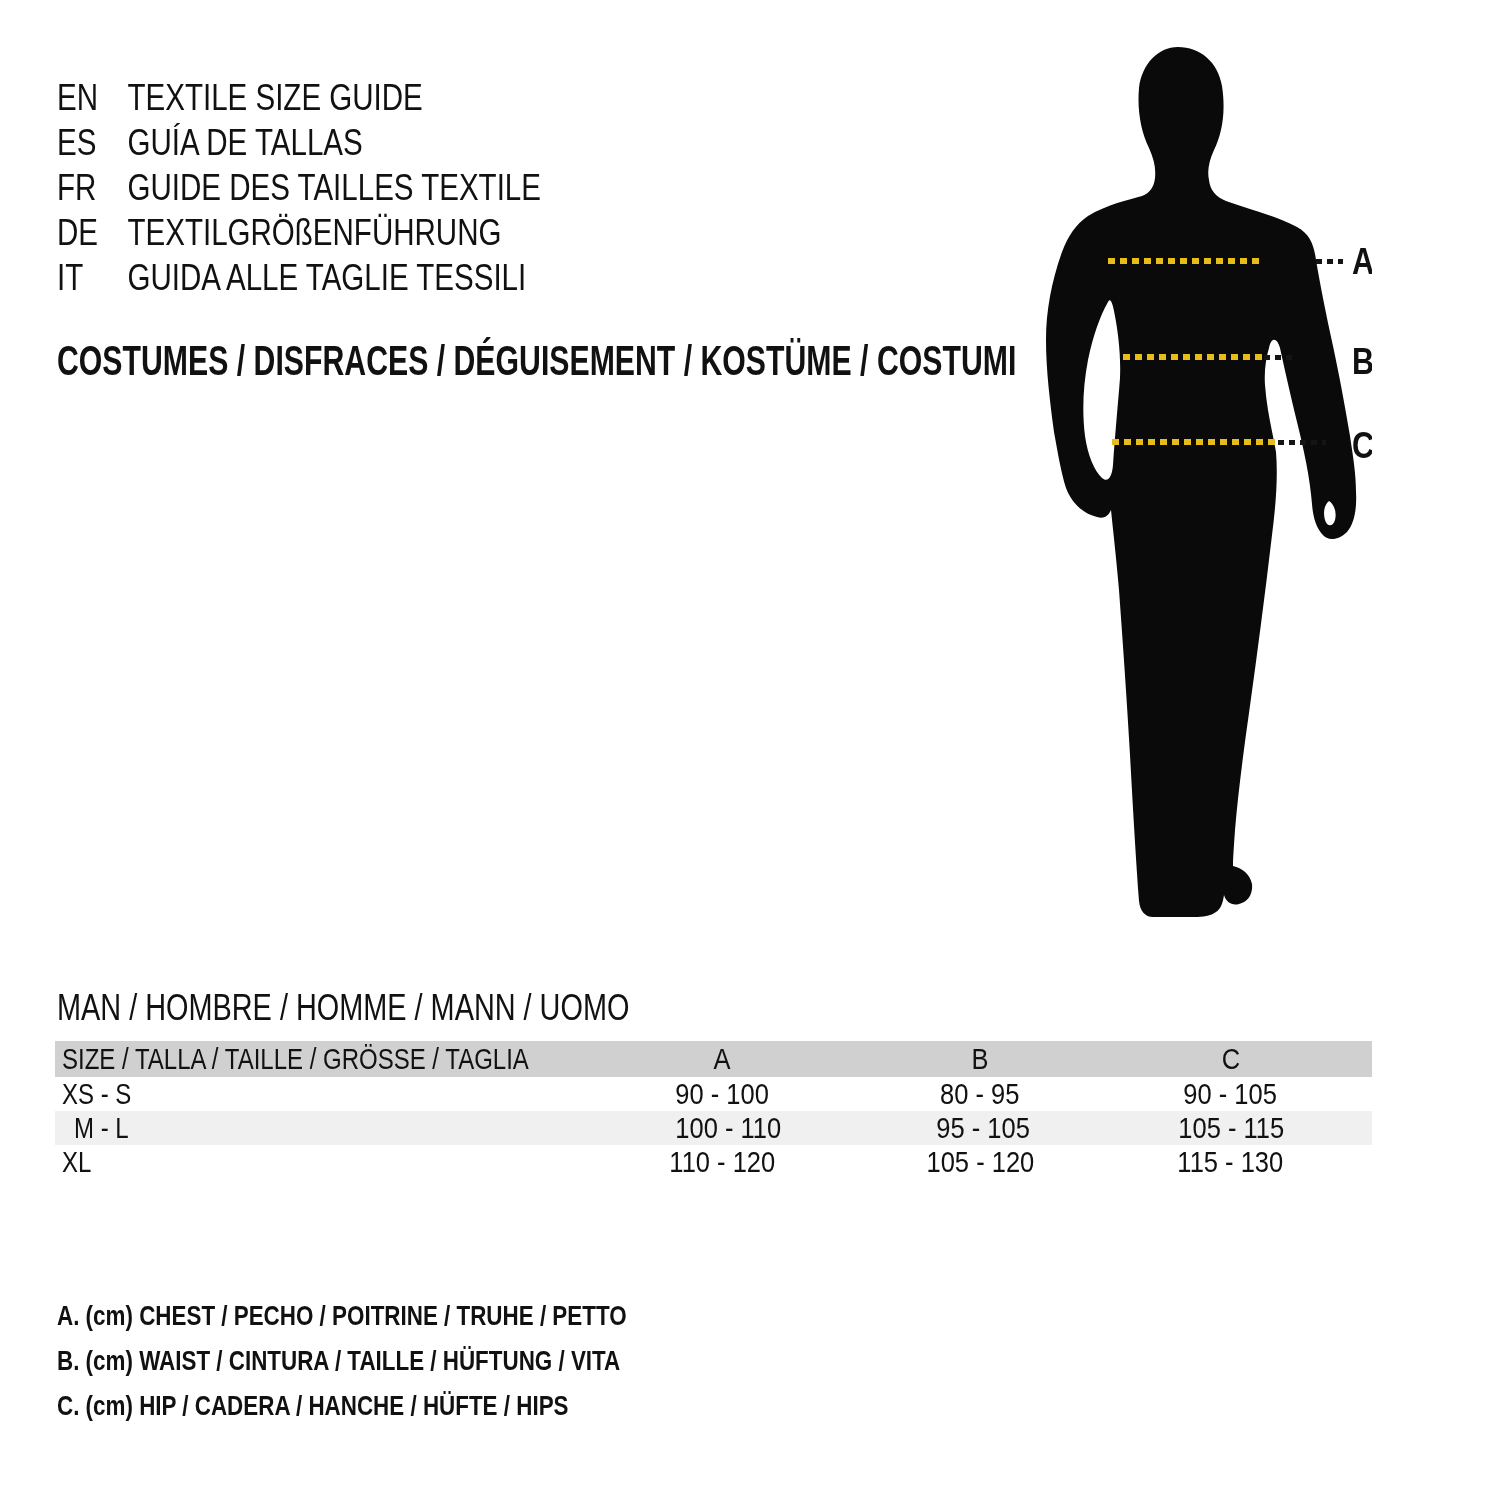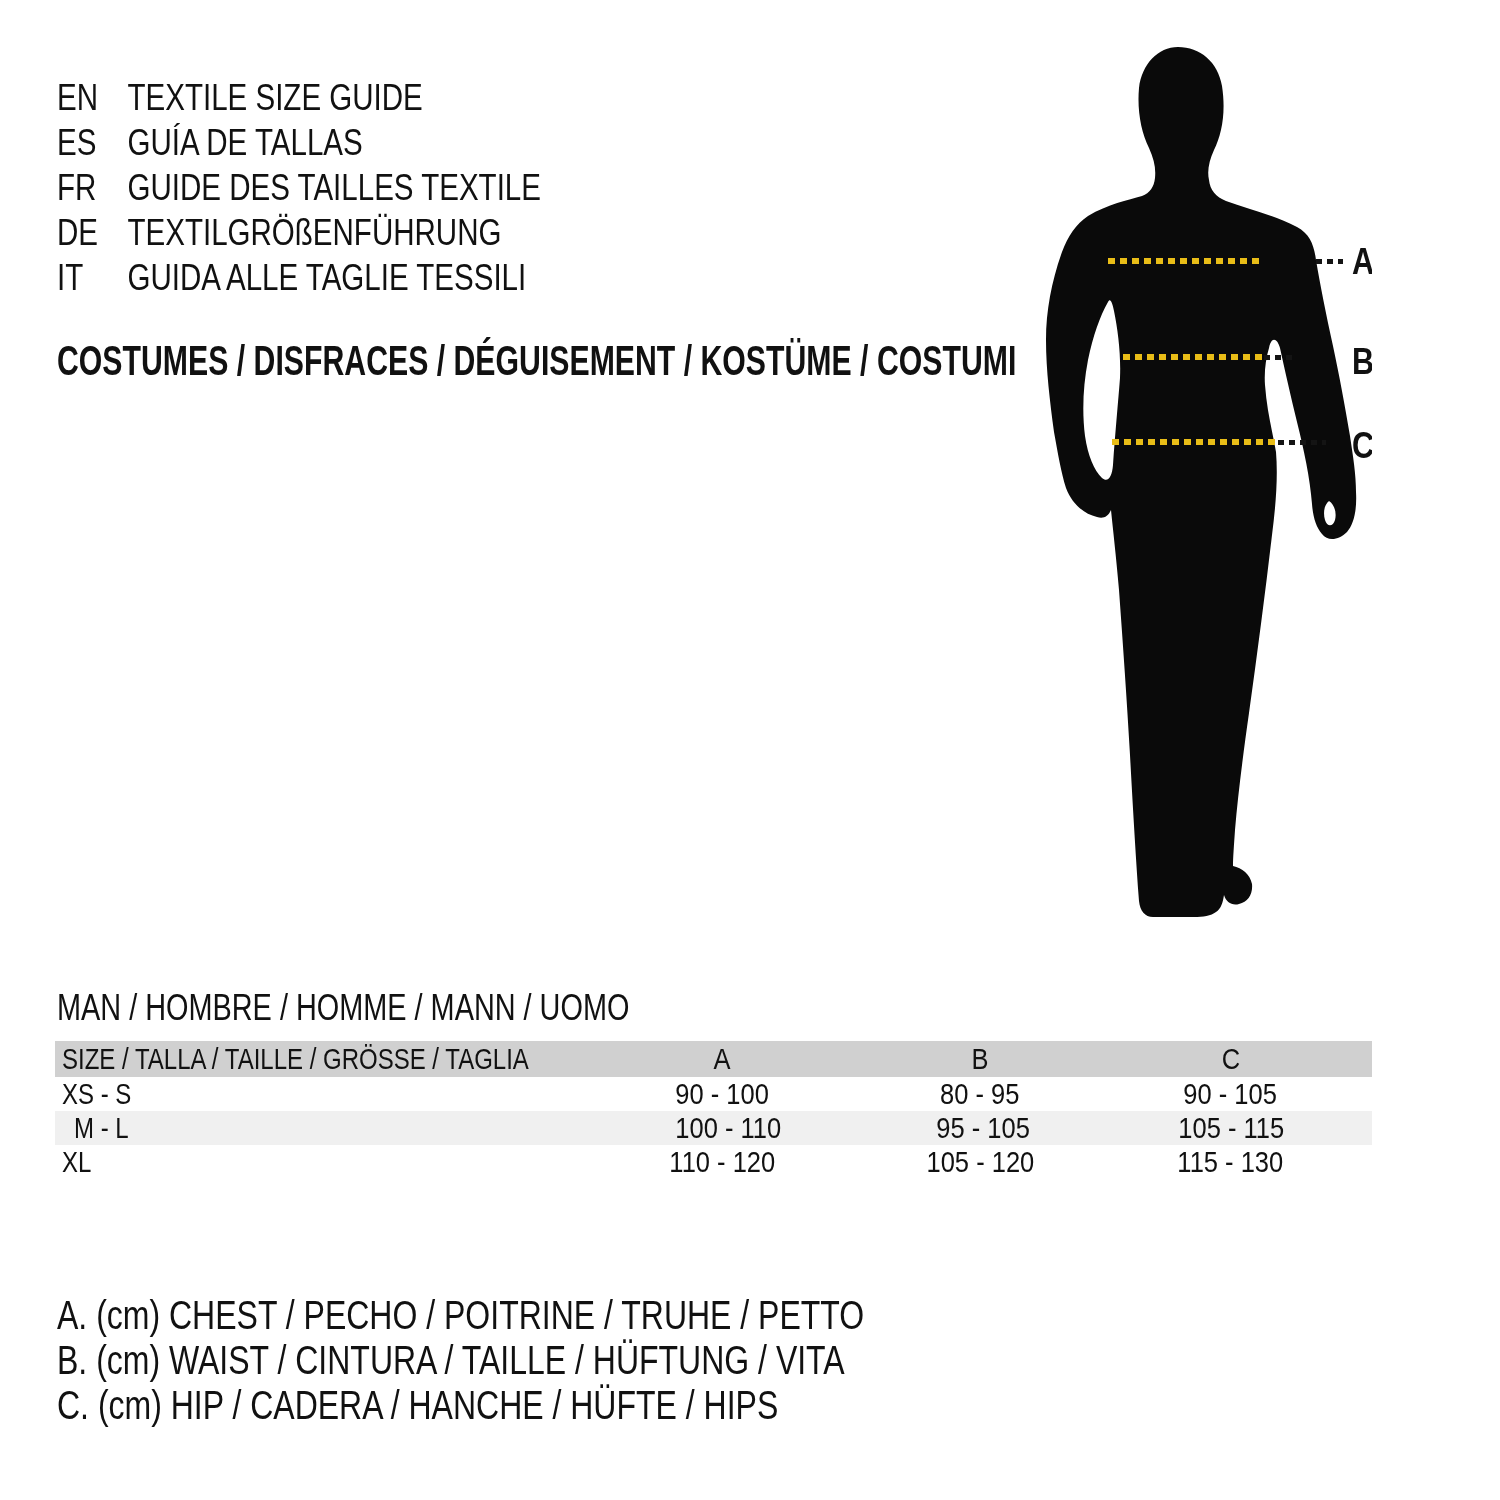--- a/index.html
+++ b/index.html
@@ -52,21 +52,21 @@
   .t-row.stripe{background:var(--table-stripe-bg);padding-left:12px;}
   .c-size{width:537px;padding-left:7px;text-align:left;}
   .c-a{width:260px;text-align:center;}
   .c-b{width:256px;text-align:center;}
   .c-c{width:329px;padding-right:84px;text-align:center;}
   .c-size .cond{transform:scaleX(0.8);transform-origin:0 50%;}
   .c-a .cond,.c-b .cond,.c-c .cond{transform:scaleX(0.85);transform-origin:50% 50%;}
 
   
   .legend-row{position:absolute;left:57px;height:45px;display:flex;align-items:center;
-    font-size:40px;font-weight:400;}
+    font-size:28px;font-weight:700;}
   .legend-row .cond{transform:scaleX(0.8);}
 </style>
 </head>
 <body>
 
 <div id="stage">
 
   <div>
     <div class="lang-row" style="top:75px">
       <span class="cond"><span class="lang-code">EN</span><span>TEXTILE SIZE GUIDE</span></span>

